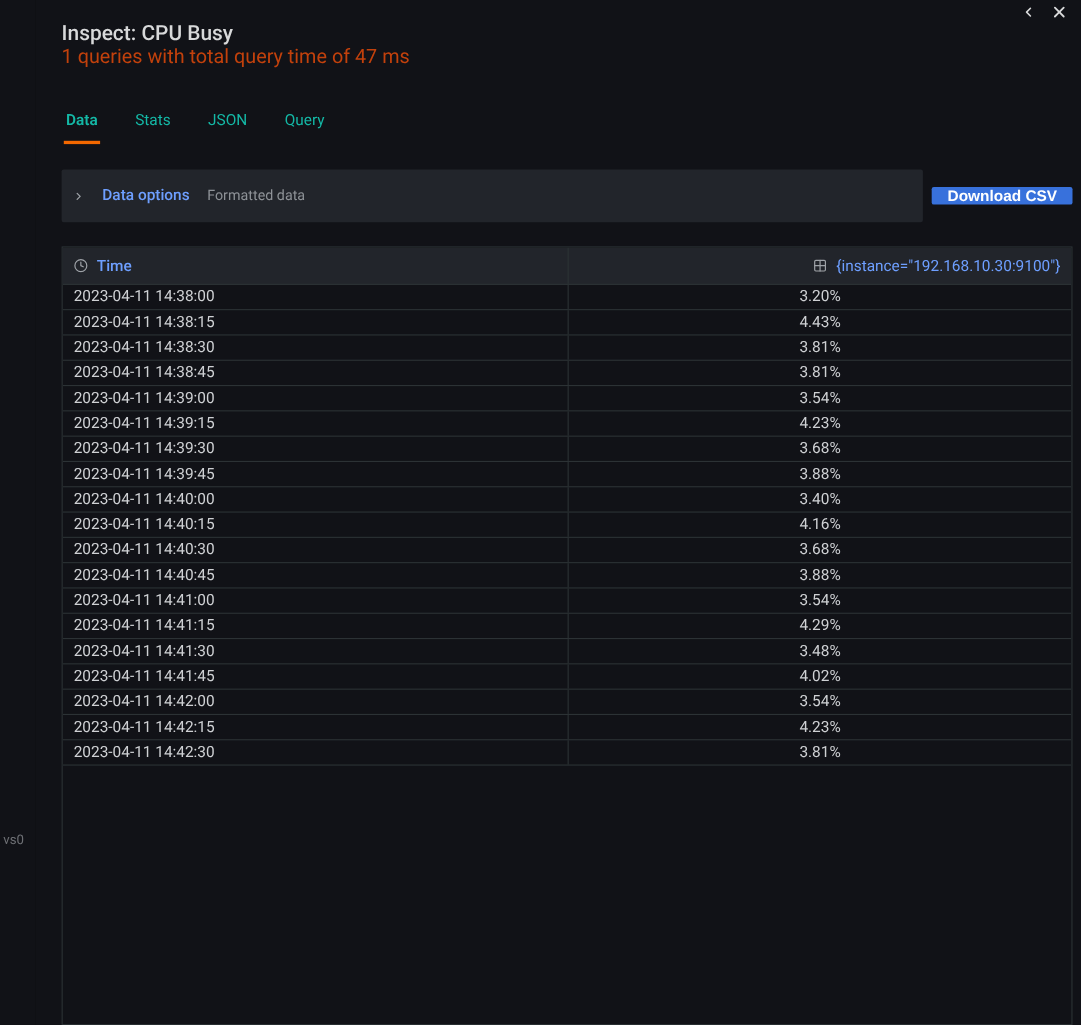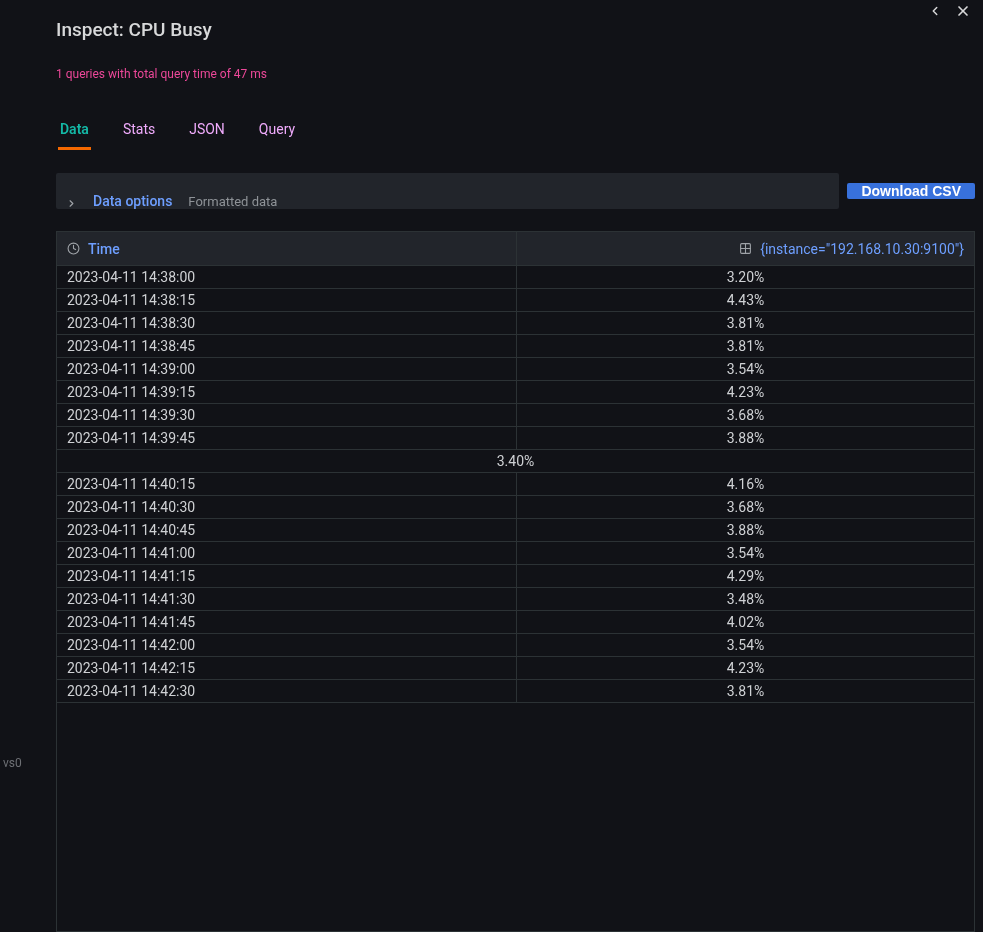--- a/index.html
+++ b/index.html
@@ -40,23 +40,23 @@
     justify-content: space-between;
     padding-top: 0;
   }
   .title-block { padding-top: 18px; }
   .title {
     font-size: 19px;
     font-weight: 500;
     color: #d8d9da;
   }
   .subtitle {
-    margin-top: 26px;
-    font-size: 12px;
-    color: #ec4899;
+    margin-top: 0;
+    font-size: 18px;
+    color: #c2410c;
   }
   .topright-controls {
     display: flex;
     gap: 4px;
     align-items: center;
   }
   .icon-btn {
     width: 24px; height: 24px;
     display: inline-flex;
     align-items: center;
@@ -69,41 +69,41 @@
   .tabs {
     display: flex;
     gap: 30px;
     margin-top: 34px;
     border-bottom: 1px solid transparent;
     padding-left: 2px;
   }
   .tab {
     padding: 6px 2px 10px 2px;
     font-size: 14px;
-    color: #f0abfc;
+    color: #14b8a6;
     cursor: pointer;
     border-bottom: 2px solid transparent;
   }
   .tab.active {
     color: #14b8a6;
     font-weight: 600;
     border-bottom: 3px solid #f46800;
   }
   .options-row {
     margin-top: 22px;
     display: flex;
     align-items: center;
     gap: 8px;
   }
   .options-bar {
     flex: 1;
     background: #22252b;
-    height: 36px;
-    display: flex;
-    align-items: flex-end;
+    height: 48px;
+    display: flex;
+    align-items: center;
     padding: 0 10px;
     gap: 16px;
     border-radius: 2px;
   }
   .chev {
     color: #9fa3a8;
     font-size: 12px;
     display: inline-flex;
   }
   .link-text {
@@ -271,20 +271,21 @@
         </div>
         <div class="row">
           <div class="cell-time">2023-04-11 14:39:30</div>
           <div class="cell-val">3.68%</div>
         </div>
         <div class="row">
           <div class="cell-time">2023-04-11 14:39:45</div>
           <div class="cell-val">3.88%</div>
         </div>
         <div class="row">
+          <div class="cell-time">2023-04-11 14:40:00</div>
           <div class="cell-val">3.40%</div>
         </div>
         <div class="row">
           <div class="cell-time">2023-04-11 14:40:15</div>
           <div class="cell-val">4.16%</div>
         </div>
         <div class="row">
           <div class="cell-time">2023-04-11 14:40:30</div>
           <div class="cell-val">3.68%</div>
         </div>

